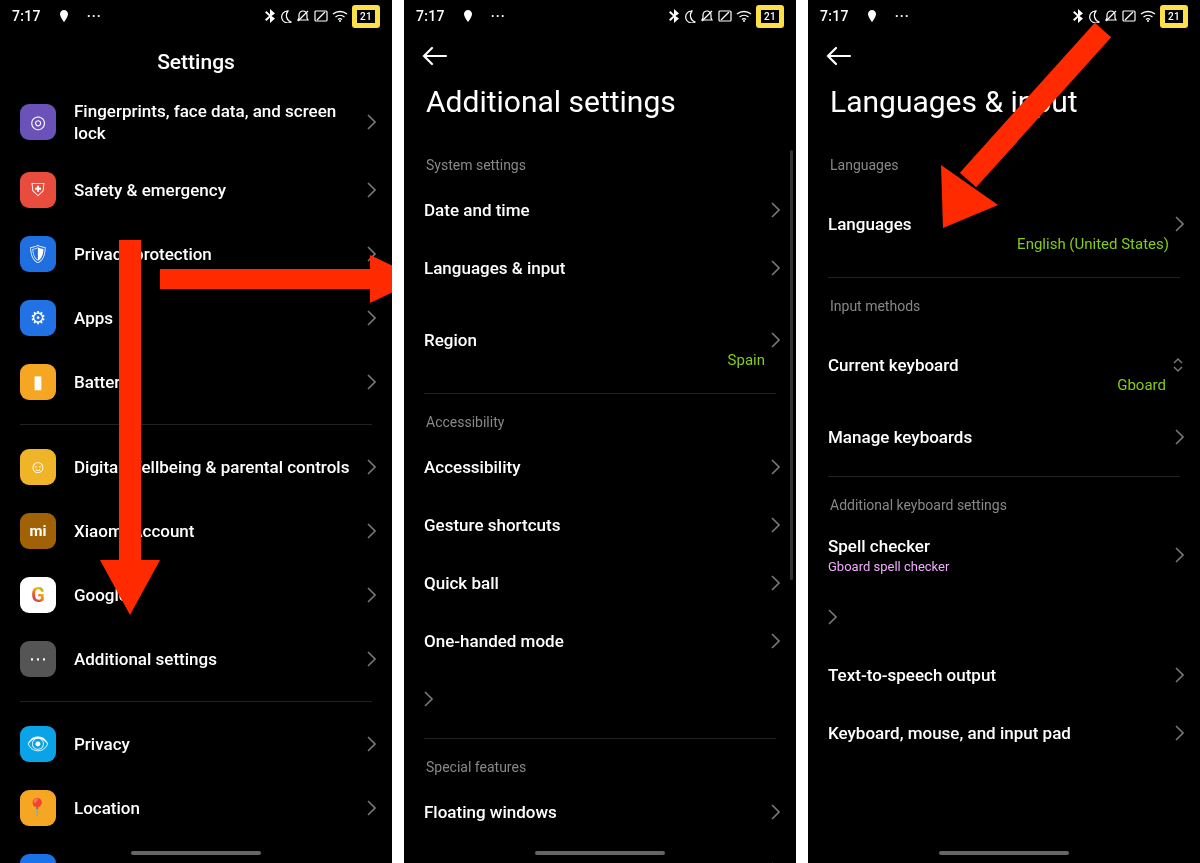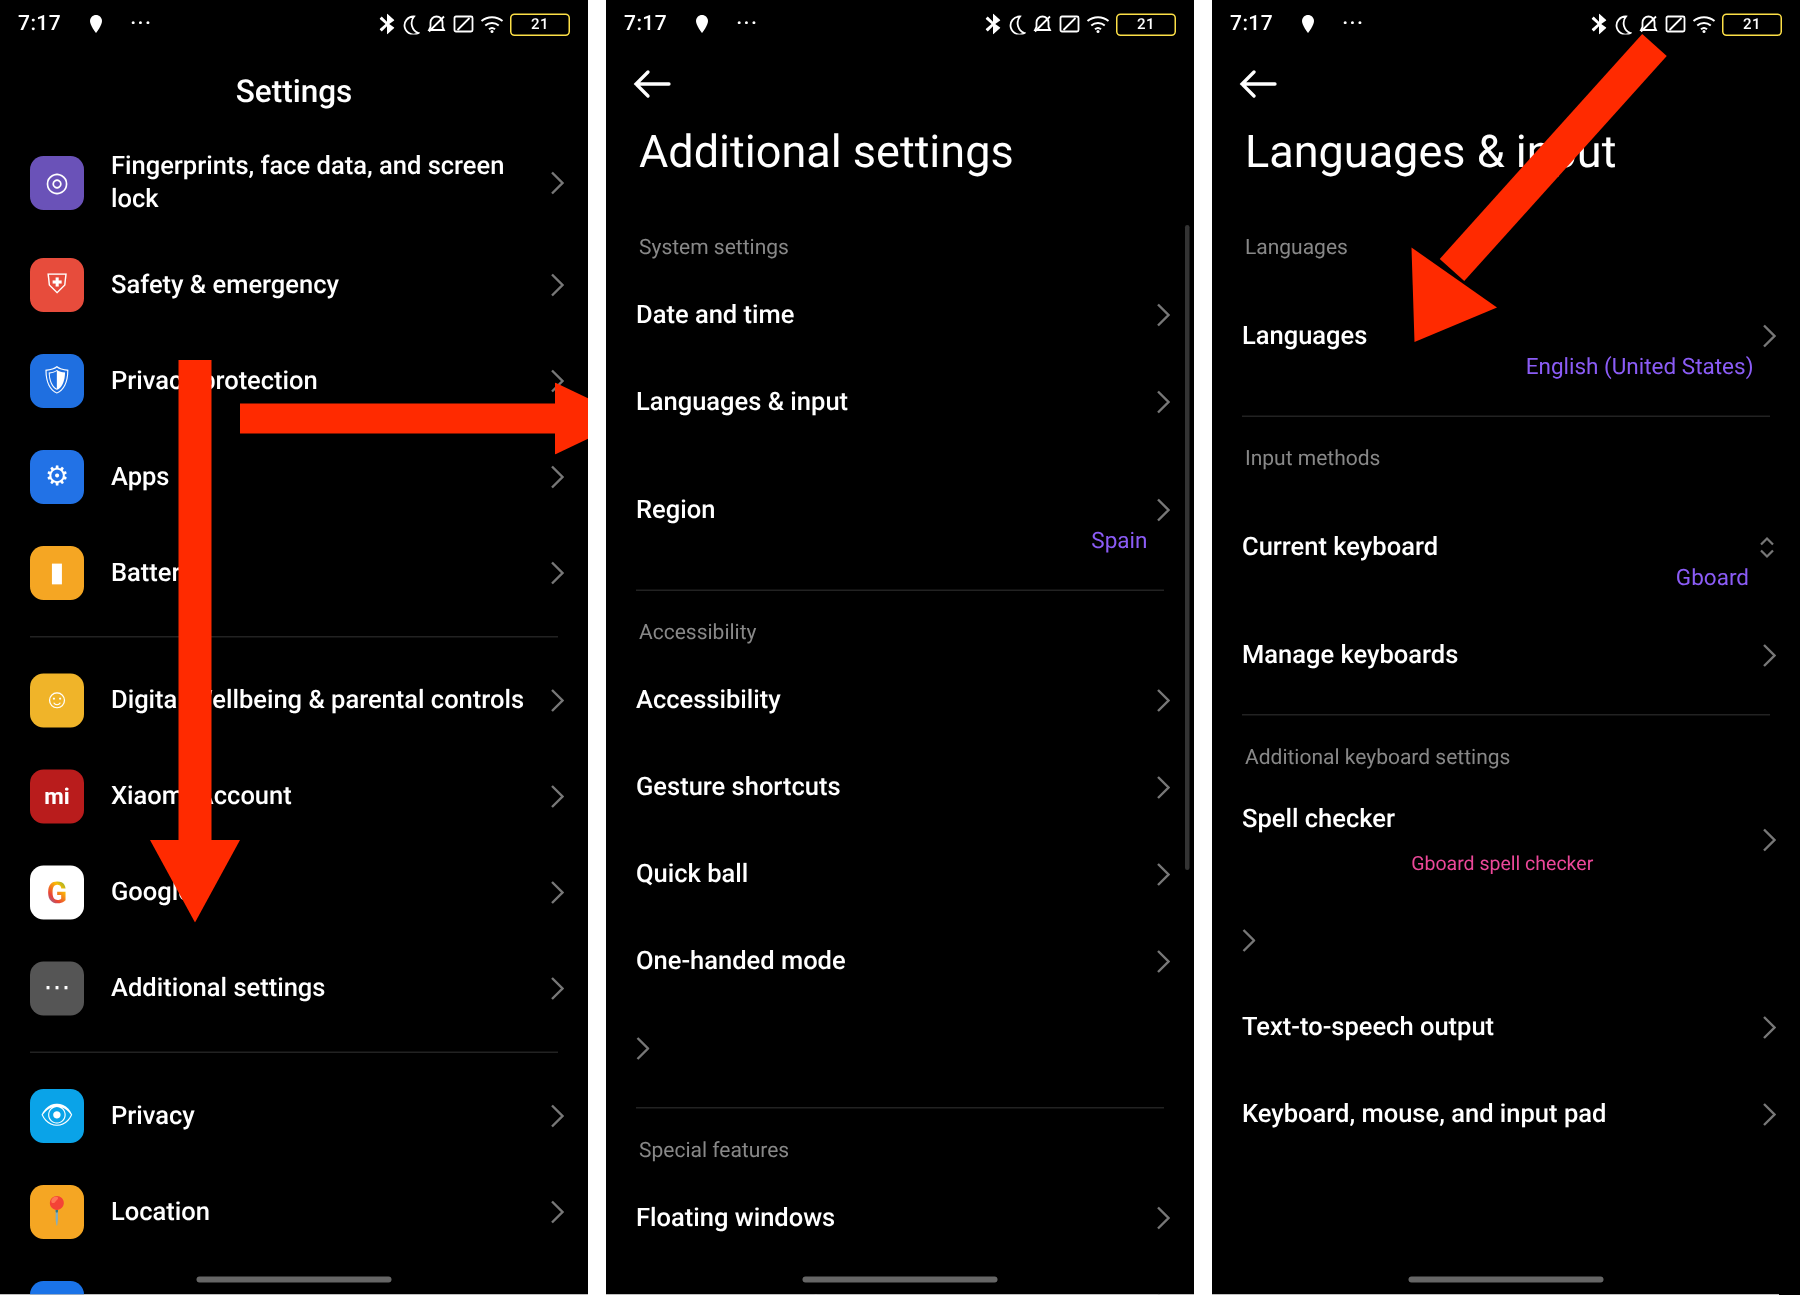--- a/index.html
+++ b/index.html
@@ -29,23 +29,23 @@
     padding: 0 12px;
     font-size: 14px;
     font-weight: 500;
     letter-spacing: 0.3px;
   }
   .statusbar .left { display: flex; align-items: center; gap: 18px; }
   .statusbar .right { display: flex; align-items: center; gap: 4px; }
   .status-icon { display: inline-flex; align-items: center; }
   .status-icon svg { display: block; }
   .batt-box {
-    border: 1px solid #fde047;
+    border: 5px solid #fde047;
     border-radius: 3px;
-    padding: 0 13px;
+    padding: 0 3px;
     font-size: 10px;
     line-height: 13px;
     display: inline-block;
   }
 
   
   .header-center {
     text-align: center;
     font-size: 21px;
     font-weight: 500;
@@ -87,26 +87,25 @@
     min-width: 0;
   }
   .row .label {
     font-size: 17px;
     font-weight: 500;
     color: #fff;
     line-height: 1.3;
   }
   .row .sublabel {
     font-size: 13px;
-    color: #ec4899;
-    margin-top: 12px;
-    text-align: center;
+    color: #f0abfc;
+    margin-top: 2px;
   }
   .row .value {
-    color: #8b5cf6;
+    color: #84cc16;
     font-size: 15px;
     margin-right: 6px;
     margin-top: 40px;
   }
   .row .chev { flex-shrink: 0; color: #777; }
   .row .chev svg { display: block; }
 
   .divider {
     height: 1px;
     background: #222;
@@ -143,21 +142,21 @@
   }
   .arrow svg { display: block; }
 
   
   .bg-purple   { background: #6a52b8; }
   .bg-red      { background: #e74c3c; }
   .bg-blue     { background: #1f6fe0; }
   .bg-blue2    { background: #2272e6; }
   .bg-orange   { background: #f5a623; }
   .bg-yellow   { background: #f0b429; }
-  .bg-miorange { background: #b91c1c; }
+  .bg-miorange { background: #a16207; }
   .bg-white    { background: #fff; }
   .bg-grey     { background: #555; }
   .bg-cyan     { background: #0aa3e8; }
   .bg-bluebg   { background: #1a73e8; }
 
   .icon-glyph { font-size: 18px; line-height: 1; }
   .icon-glyph.white { color: #fff; }
 </style>
 </head>
 <body>

